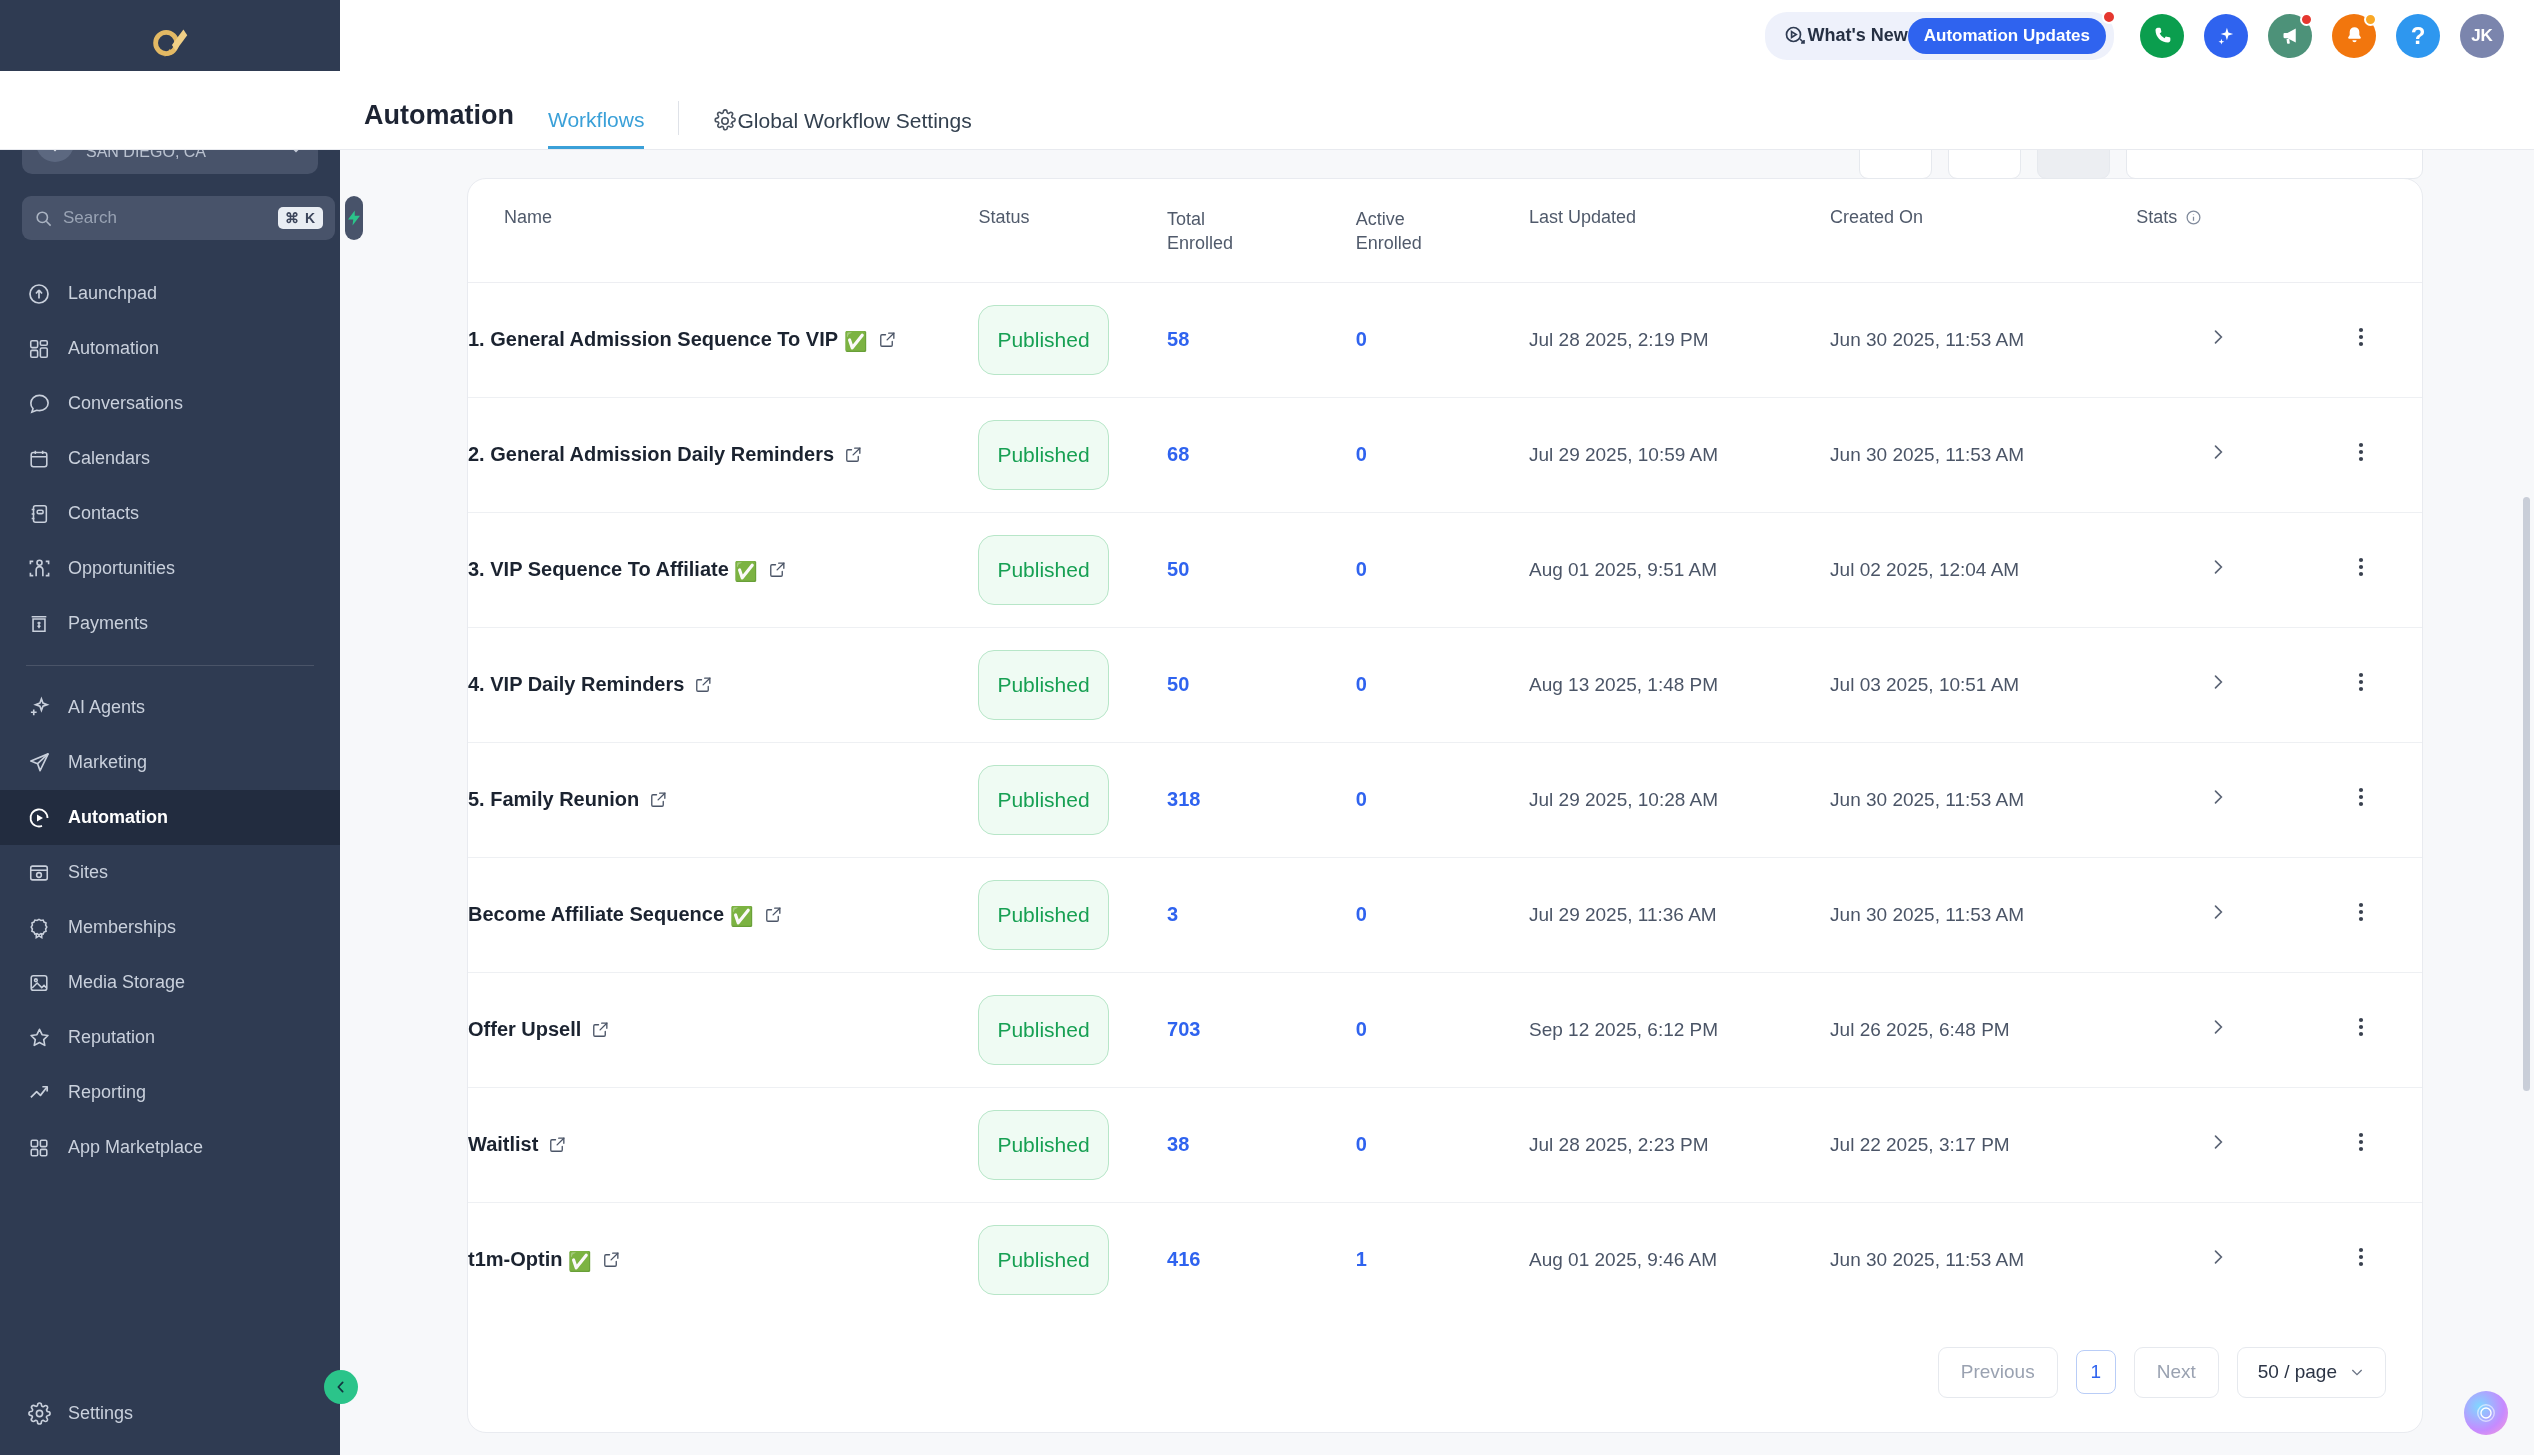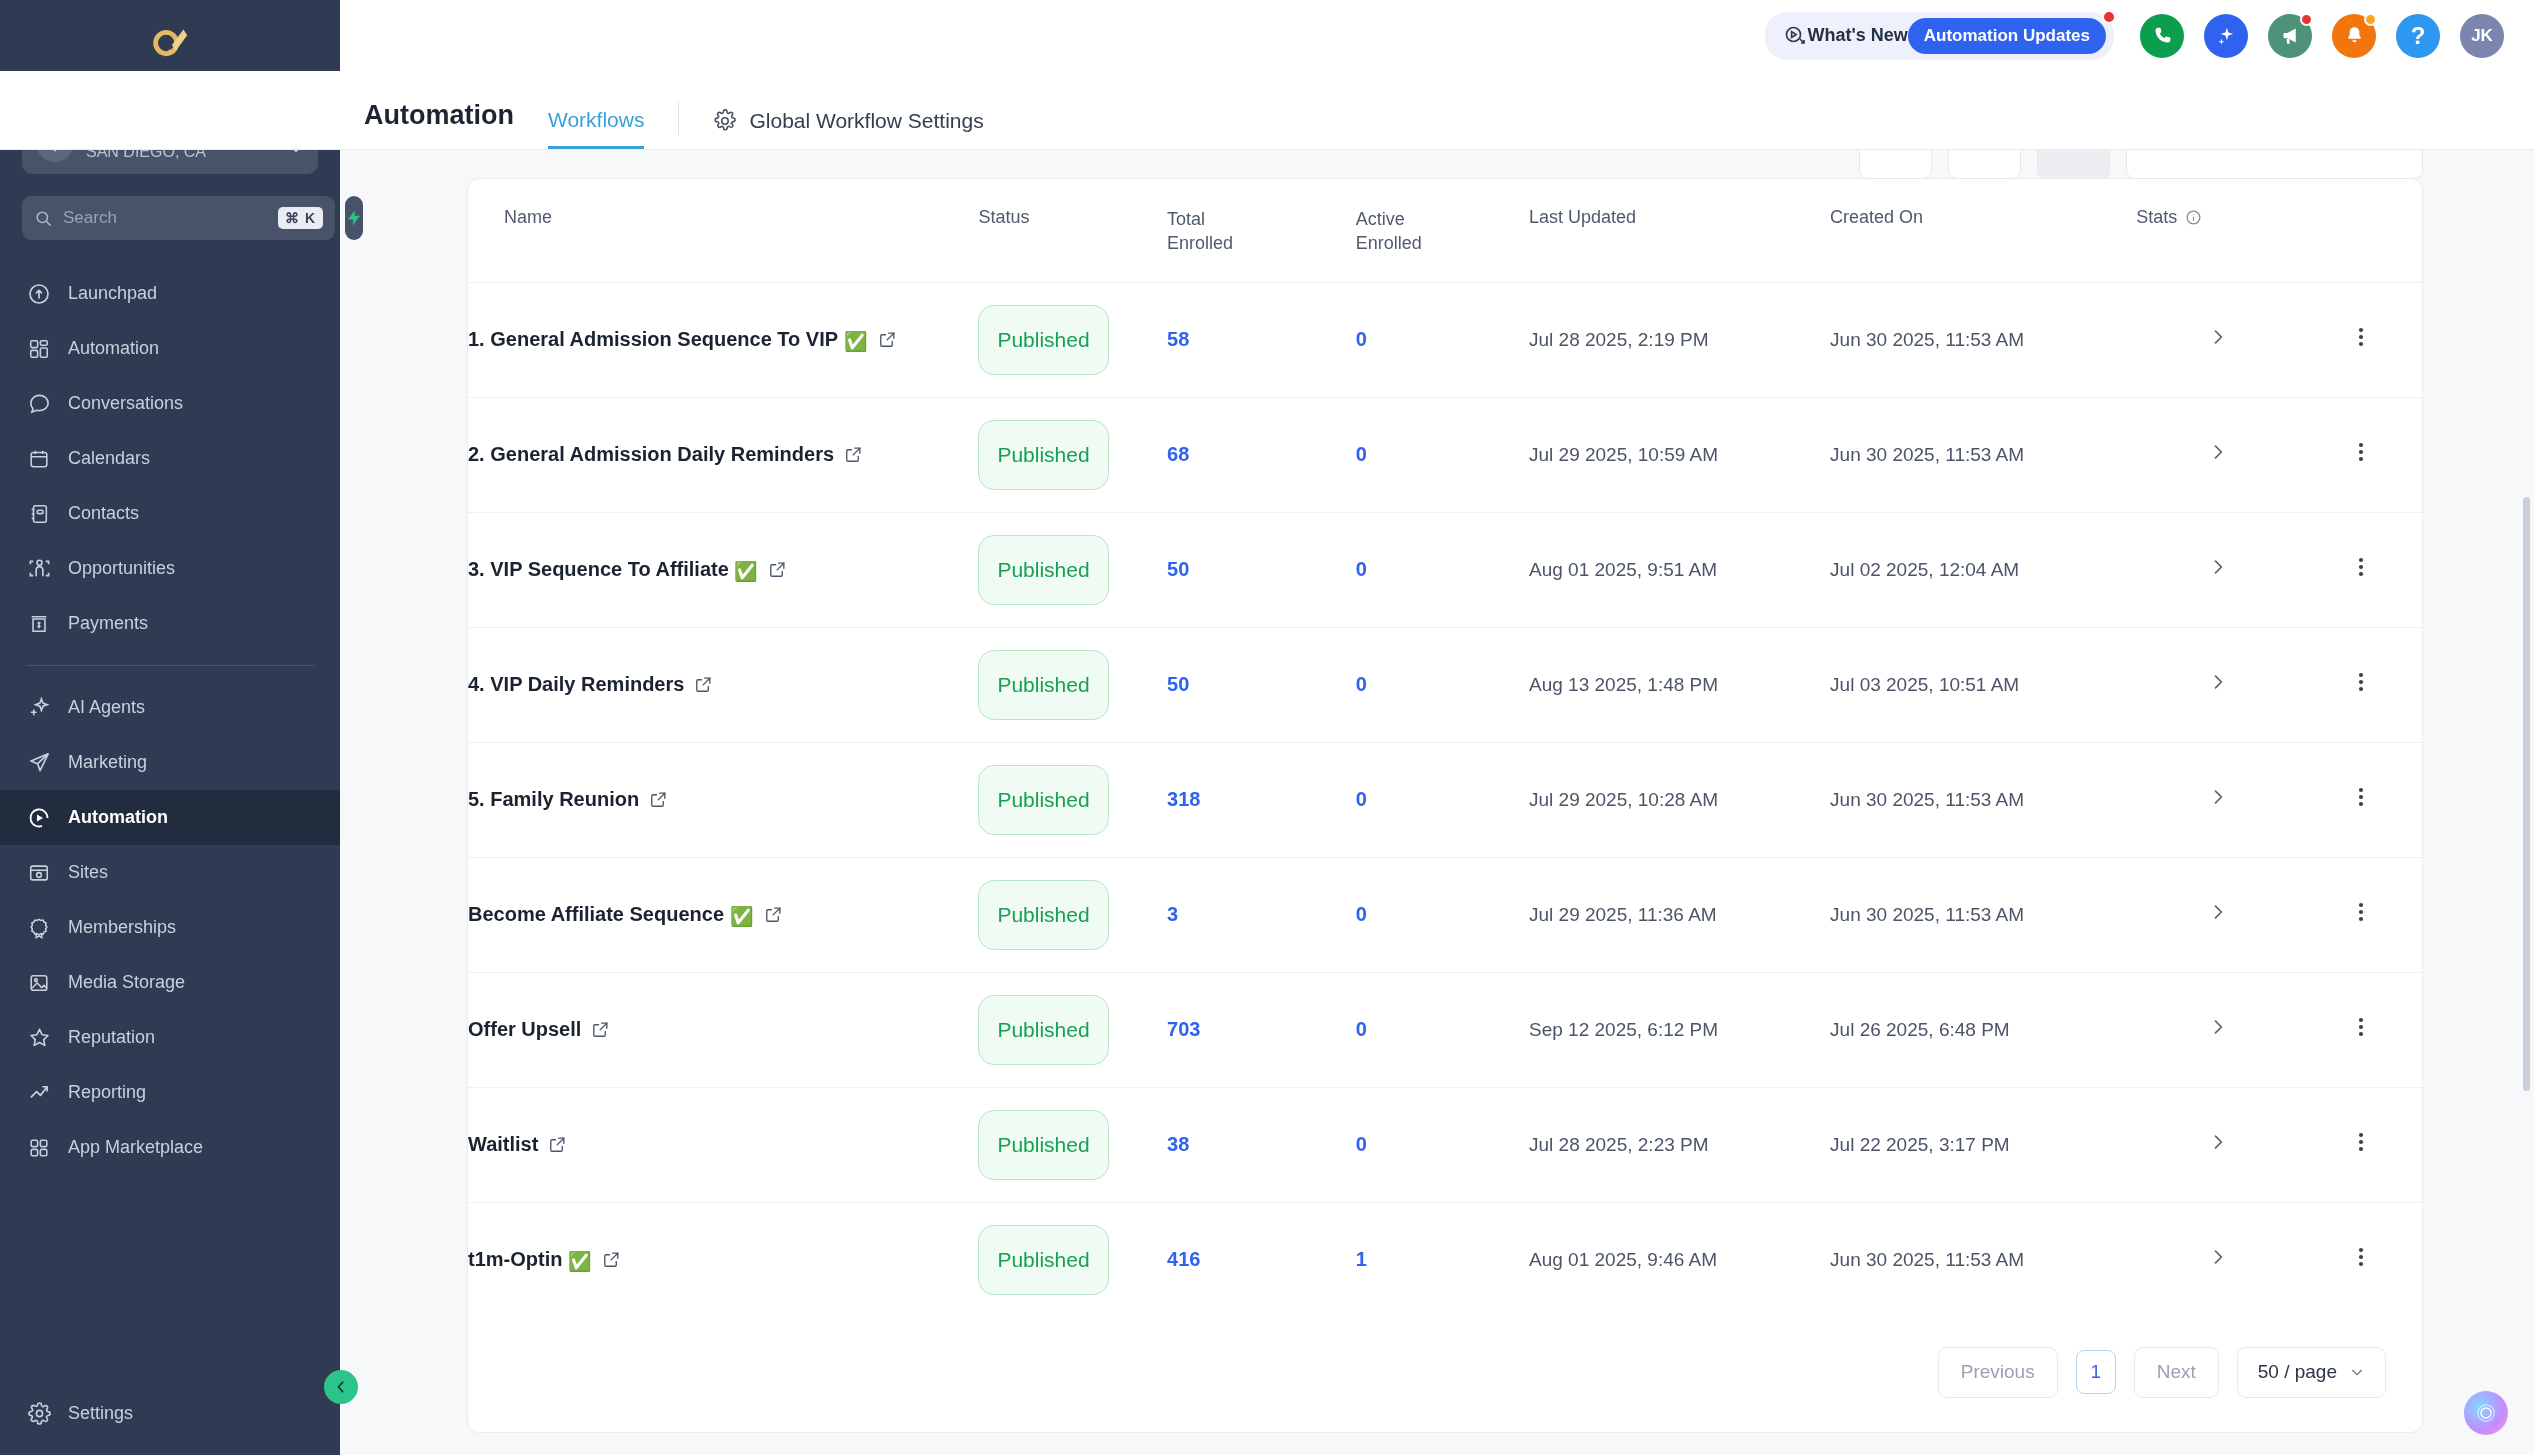--- a/index.html
+++ b/index.html
@@ -87,35 +87,35 @@
   .pagehead {
     height: 79px; background:#fff; display:flex; align-items:flex-end; gap: 34px;
     padding: 0 0 0 364px; border-bottom: 1px solid #e8eaef; position: relative; margin-left:-340px;
   }
   .ph-title { font-size: 27px; font-weight: 700; color:#1d2433; padding-bottom: 18px;}
   .ph-tab {
     font-size: 21px; color:#3aa0d8; padding-bottom: 14px; border-bottom: 3px solid #3aa0d8;
     cursor:pointer; font-weight: 500;
   }
   .ph-div { width:1px; height: 34px; background:#dfe2e8; margin-bottom: 14px; }
-  .ph-link { display:flex; align-items:center; gap: 12px; font-size: 21px; color:#33404f; padding-bottom: 16px; cursor:pointer;}
+  .ph-link { display:flex; align-items:center; font-size: 21px; color:#33404f; padding-bottom: 16px; cursor:pointer;}
 
   .content { flex:1; overflow:hidden; padding: 0 111px 0 127px; position: relative;}
 
   .ghost-row { display:flex; justify-content:flex-end; gap: 16px; padding-top: 4px; height: 28px; }
   .ghost { height: 59px; border:1px solid #e6e9ee; border-radius: 9px; background:#fff; margin-top:-34px;}
   .g1 { width: 73px; } .g2 { width: 73px; } .g3 { width: 73px; background:#eceef2;} .g4 { width: 297px; }
 
   .crumbs { display:flex; align-items:center; gap: 14px; padding: 22px 0 20px 34px; font-size: 20px;}
   .crumb-back { color:#5b6475; cursor:pointer;}
   .crumb-sep { color:#9aa2b1; }
   .crumb-cur { color:#1d2433; font-weight: 500;}
   .emo { font-size: 19px; }
 
-  .card { background:#fff; border:1px solid #e9ebf0; border-radius: 12px; overflow:hidden; }
+  .card { background:#fff; border:1px solid #e9ebf0; border-radius: 19px; overflow:hidden; }
 
   table.wf { width:100%; border-collapse: collapse; table-layout: fixed;}
   table.wf th {
     text-align:left; font-size: 18px; font-weight: 500; color:#505a6b;
     padding: 28px 0 26px 0; border-bottom: 1px solid #edeef2; vertical-align: top;
   }
   table.wf th.th-name { padding-left: 36px; }
   .th-2 { line-height: 1.35; }
   .th-stats { display:flex; align-items:center; gap: 8px;}
 

